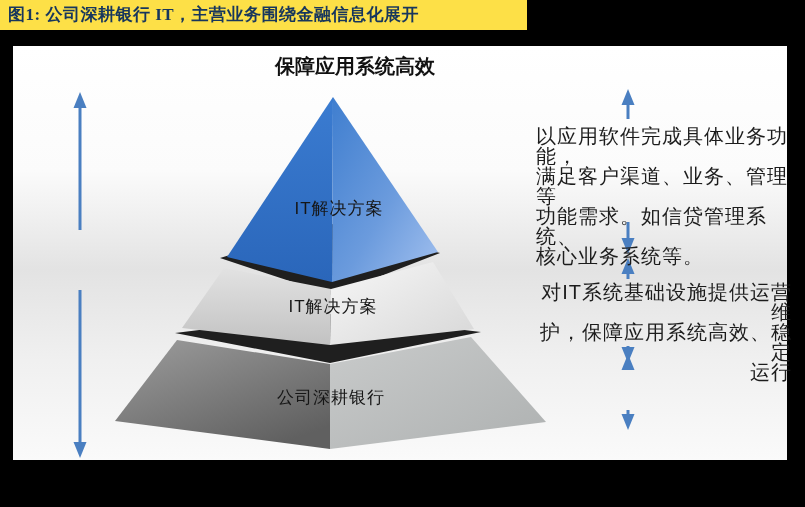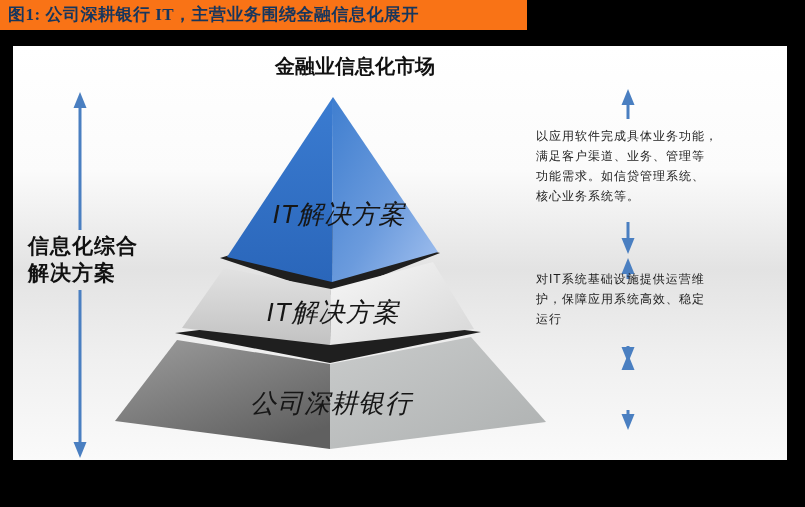--- a/index.html
+++ b/index.html
@@ -2,56 +2,56 @@
 <html><head>
 <meta charset="utf-8">
 <style>
   html,body{margin:0;padding:0;background:#000;}
   .page{
     position:relative;width:805px;height:507px;background:#000;overflow:hidden;
     font-family:"Liberation Sans",sans-serif;
   }
   
   .caption-strip{
-    position:absolute;left:0;top:0;width:527px;height:30px;background:#f97316;
+    position:absolute;left:0;top:0;width:527px;height:30px;background:#fde047;
   }
   .caption-text{
     position:absolute;left:8px;top:3px;
     font-family:"Liberation Serif",serif;
     font-weight:700;font-size:17px;letter-spacing:0.5px;color:#17365d;white-space:nowrap;
   }
   
   .canvas{
     position:absolute;left:13px;top:46px;width:774px;height:414px;
     background:linear-gradient(180deg,#ffffff 0%,#fbfbfb 30%,#e3e3e3 54%,#f0f0f0 76%,#fafafa 100%);
   }
   .overlay{position:absolute;left:0;top:0;width:774px;height:414px;}
   .chart-title{
     position:absolute;left:342px;top:7px;transform:translateX(-50%);
     font-size:20px;font-weight:700;color:#111;white-space:nowrap;
   }
   .tier-label{
     position:absolute;transform:translateX(-50%);
-    font-size:26px;color:#161616;white-space:nowrap;letter-spacing:1px;font-style:italic;
+    font-size:17px;color:#161616;white-space:nowrap;letter-spacing:1px;
   }
   .tier1-label{left:326px;top:151px;}
   .tier2-label{left:320px;top:249px;}
   .tier3-label{left:318px;top:340px;}
   .left-label{
     position:absolute;left:15px;top:186px;
     font-size:21px;font-weight:700;line-height:27px;color:#111;
     white-space:pre-line;letter-spacing:1px;
   }
   .desc{
     position:absolute;left:523px;width:256px;
-    font-size:12px;line-height:20px;letter-spacing:1px;color:#1c1c1c;
+    font-size:20px;line-height:20px;letter-spacing:1px;color:#1c1c1c;
     white-space:pre-line;
   }
   .desc1{top:80px;}
-  .desc2{top:223px;}
+  .desc2{top:236px;text-align:right;}
   .desc3{top:322px;}
 </style>
 </head>
 <body>
 
 <div class="page">
 
   <div class="caption-strip">
     <div class="caption-text">图1: 公司深耕银行 IT，主营业务围绕金融信息化展开</div>
   </div>
@@ -127,28 +127,26 @@
         <polygon points="615,317 608.5,301 621.5,301" stroke="none"></polygon>
       </g>
 
       <g stroke="#4a7fc1" stroke-width="3" fill="#4a7fc1">
         <polygon points="615,308 608.5,324 621.5,324" stroke="none"></polygon>
         <line x1="615" y1="364" x2="615" y2="370"></line>
         <polygon points="615,384 608.5,368 621.5,368" stroke="none"></polygon>
       </g>
     </svg>
 
-    <div class="chart-title">金融业信息化市场</div>
+    <div class="chart-title">保障应用系统高效</div>
 
     <div class="tier-label tier1-label">IT解决方案</div>
     <div class="tier-label tier2-label">IT解决方案</div>
     <div class="tier-label tier3-label">公司深耕银行</div>
 
-    <div class="left-label">信息化综合
-解决方案</div>
 
     <div class="desc desc1">以应用软件完成具体业务功能，
 满足客户渠道、业务、管理等
 功能需求。如信贷管理系统、
 核心业务系统等。</div>
     <div class="desc desc2">对IT系统基础设施提供运营维
 护，保障应用系统高效、稳定
 运行</div>
 
   </div>

